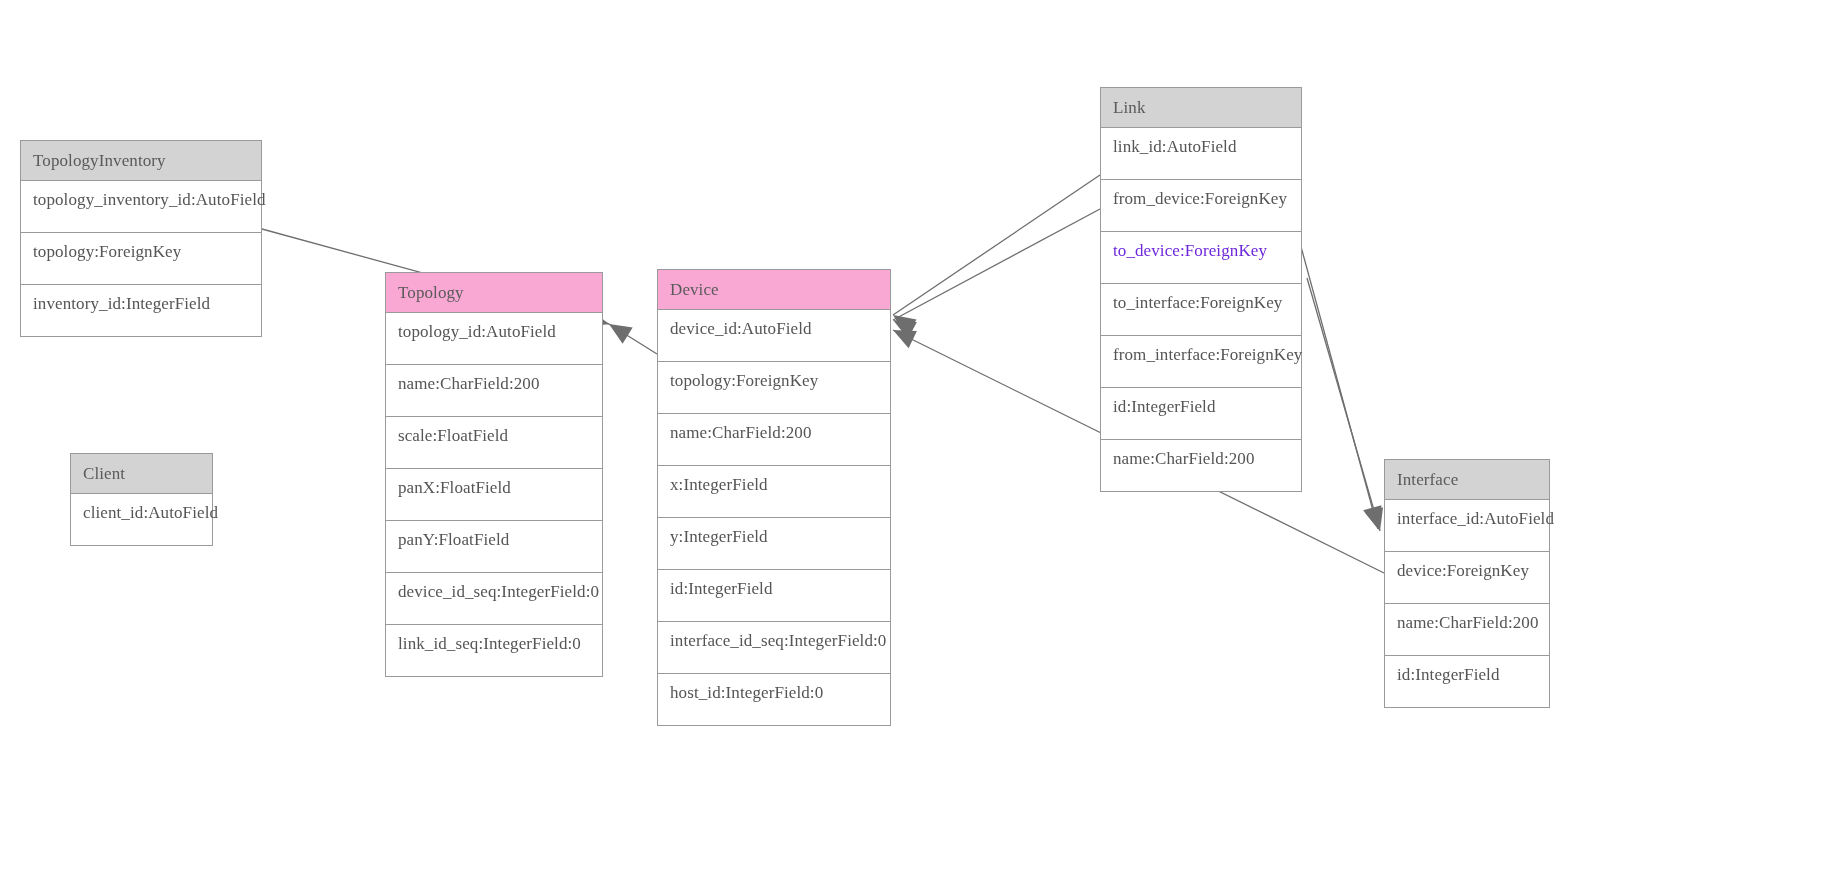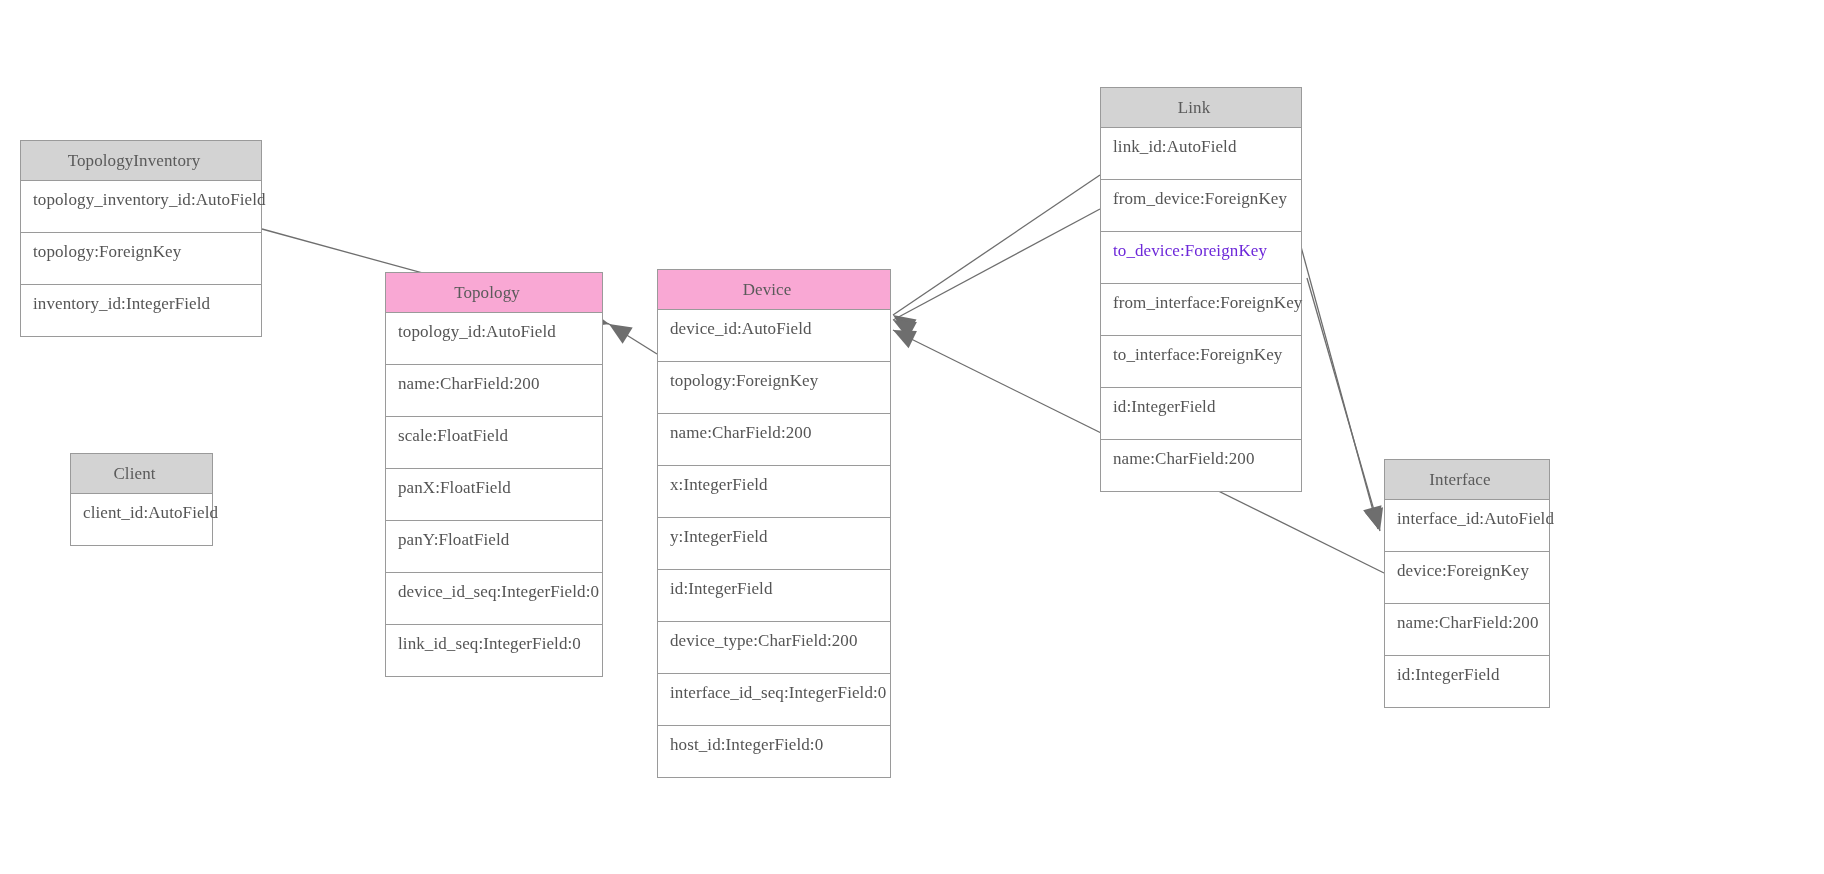--- a/index.html
+++ b/index.html
@@ -33,21 +33,20 @@
   .entity-title {
     box-sizing: border-box;
     background: #d3d3d3;
     border-bottom: 1px solid #9a9a9a;
     color: #5a5a5a;
     font-size: 17px;
     line-height: 1;
     padding: 11px 26px 11px 12px;
     white-space: nowrap;
     letter-spacing: 0.1px;
-    text-align: center;
   }
   .entity-field {
     box-sizing: border-box;
     border-bottom: 1px solid #9a9a9a;
     color: #555555;
     font-size: 17px;
     line-height: 1;
     padding: 10px 10px 24px 12px;
     white-space: nowrap;
     background: #ffffff;
@@ -101,31 +100,30 @@
         <div class="entity-field" style="color: rgb(85, 85, 85); border-bottom-color: rgb(154, 154, 154);">client_id:AutoField</div>
       </div>
       <div class="entity" style="left: 657px; top: 269px; width: 234px; border-color: rgb(154, 154, 154);">
         <div class="entity-title" style="background: #f9a8d4; border-bottom-color: rgb(154, 154, 154);">Device</div>
         <div class="entity-field" style="color: rgb(85, 85, 85); border-bottom-color: rgb(154, 154, 154);">device_id:AutoField</div>
         <div class="entity-field" style="color: rgb(85, 85, 85); border-bottom-color: rgb(154, 154, 154);">topology:ForeignKey</div>
         <div class="entity-field" style="color: rgb(85, 85, 85); border-bottom-color: rgb(154, 154, 154);">name:CharField:200</div>
         <div class="entity-field" style="color: rgb(85, 85, 85); border-bottom-color: rgb(154, 154, 154);">x:IntegerField</div>
         <div class="entity-field" style="color: rgb(85, 85, 85); border-bottom-color: rgb(154, 154, 154);">y:IntegerField</div>
         <div class="entity-field" style="color: rgb(85, 85, 85); border-bottom-color: rgb(154, 154, 154);">id:IntegerField</div>
-        <div class="entity-field" style="color: rgb(85, 85, 85); border-bottom-color: rgb(154, 154, 154);">device_type:CharField:200</div>
         <div class="entity-field" style="color: rgb(85, 85, 85); border-bottom-color: rgb(154, 154, 154);">interface_id_seq:IntegerField:0</div>
         <div class="entity-field" style="color: rgb(85, 85, 85); border-bottom-color: rgb(154, 154, 154);">host_id:IntegerField:0</div>
       </div>
       <div class="entity" style="left: 1100px; top: 87px; width: 202px; border-color: rgb(154, 154, 154);">
         <div class="entity-title" style="background: rgb(211, 211, 211); border-bottom-color: rgb(154, 154, 154);">Link</div>
         <div class="entity-field" style="color: rgb(85, 85, 85); border-bottom-color: rgb(154, 154, 154);">link_id:AutoField</div>
         <div class="entity-field" style="color: rgb(85, 85, 85); border-bottom-color: rgb(154, 154, 154);">from_device:ForeignKey</div>
         <div class="entity-field" style="color: #6d28d9; border-bottom-color: rgb(154, 154, 154);">to_device:ForeignKey</div>
+        <div class="entity-field" style="color: rgb(85, 85, 85); border-bottom-color: rgb(154, 154, 154);">to_interface:ForeignKey</div>
         <div class="entity-field" style="color: rgb(85, 85, 85); border-bottom-color: rgb(154, 154, 154);">from_interface:ForeignKey</div>
-        <div class="entity-field" style="color: rgb(85, 85, 85); border-bottom-color: rgb(154, 154, 154);">to_interface:ForeignKey</div>
         <div class="entity-field" style="color: rgb(85, 85, 85); border-bottom-color: rgb(154, 154, 154);">id:IntegerField</div>
         <div class="entity-field" style="color: rgb(85, 85, 85); border-bottom-color: rgb(154, 154, 154);">name:CharField:200</div>
       </div>
       <div class="entity" style="left: 1384px; top: 459px; width: 166px; border-color: rgb(154, 154, 154);">
         <div class="entity-title" style="background: rgb(211, 211, 211); border-bottom-color: rgb(154, 154, 154);">Interface</div>
         <div class="entity-field" style="color: rgb(85, 85, 85); border-bottom-color: rgb(154, 154, 154);">interface_id:AutoField</div>
         <div class="entity-field" style="color: rgb(85, 85, 85); border-bottom-color: rgb(154, 154, 154);">device:ForeignKey</div>
         <div class="entity-field" style="color: rgb(85, 85, 85); border-bottom-color: rgb(154, 154, 154);">name:CharField:200</div>
         <div class="entity-field" style="color: rgb(85, 85, 85); border-bottom-color: rgb(154, 154, 154);">id:IntegerField</div>
       </div>

